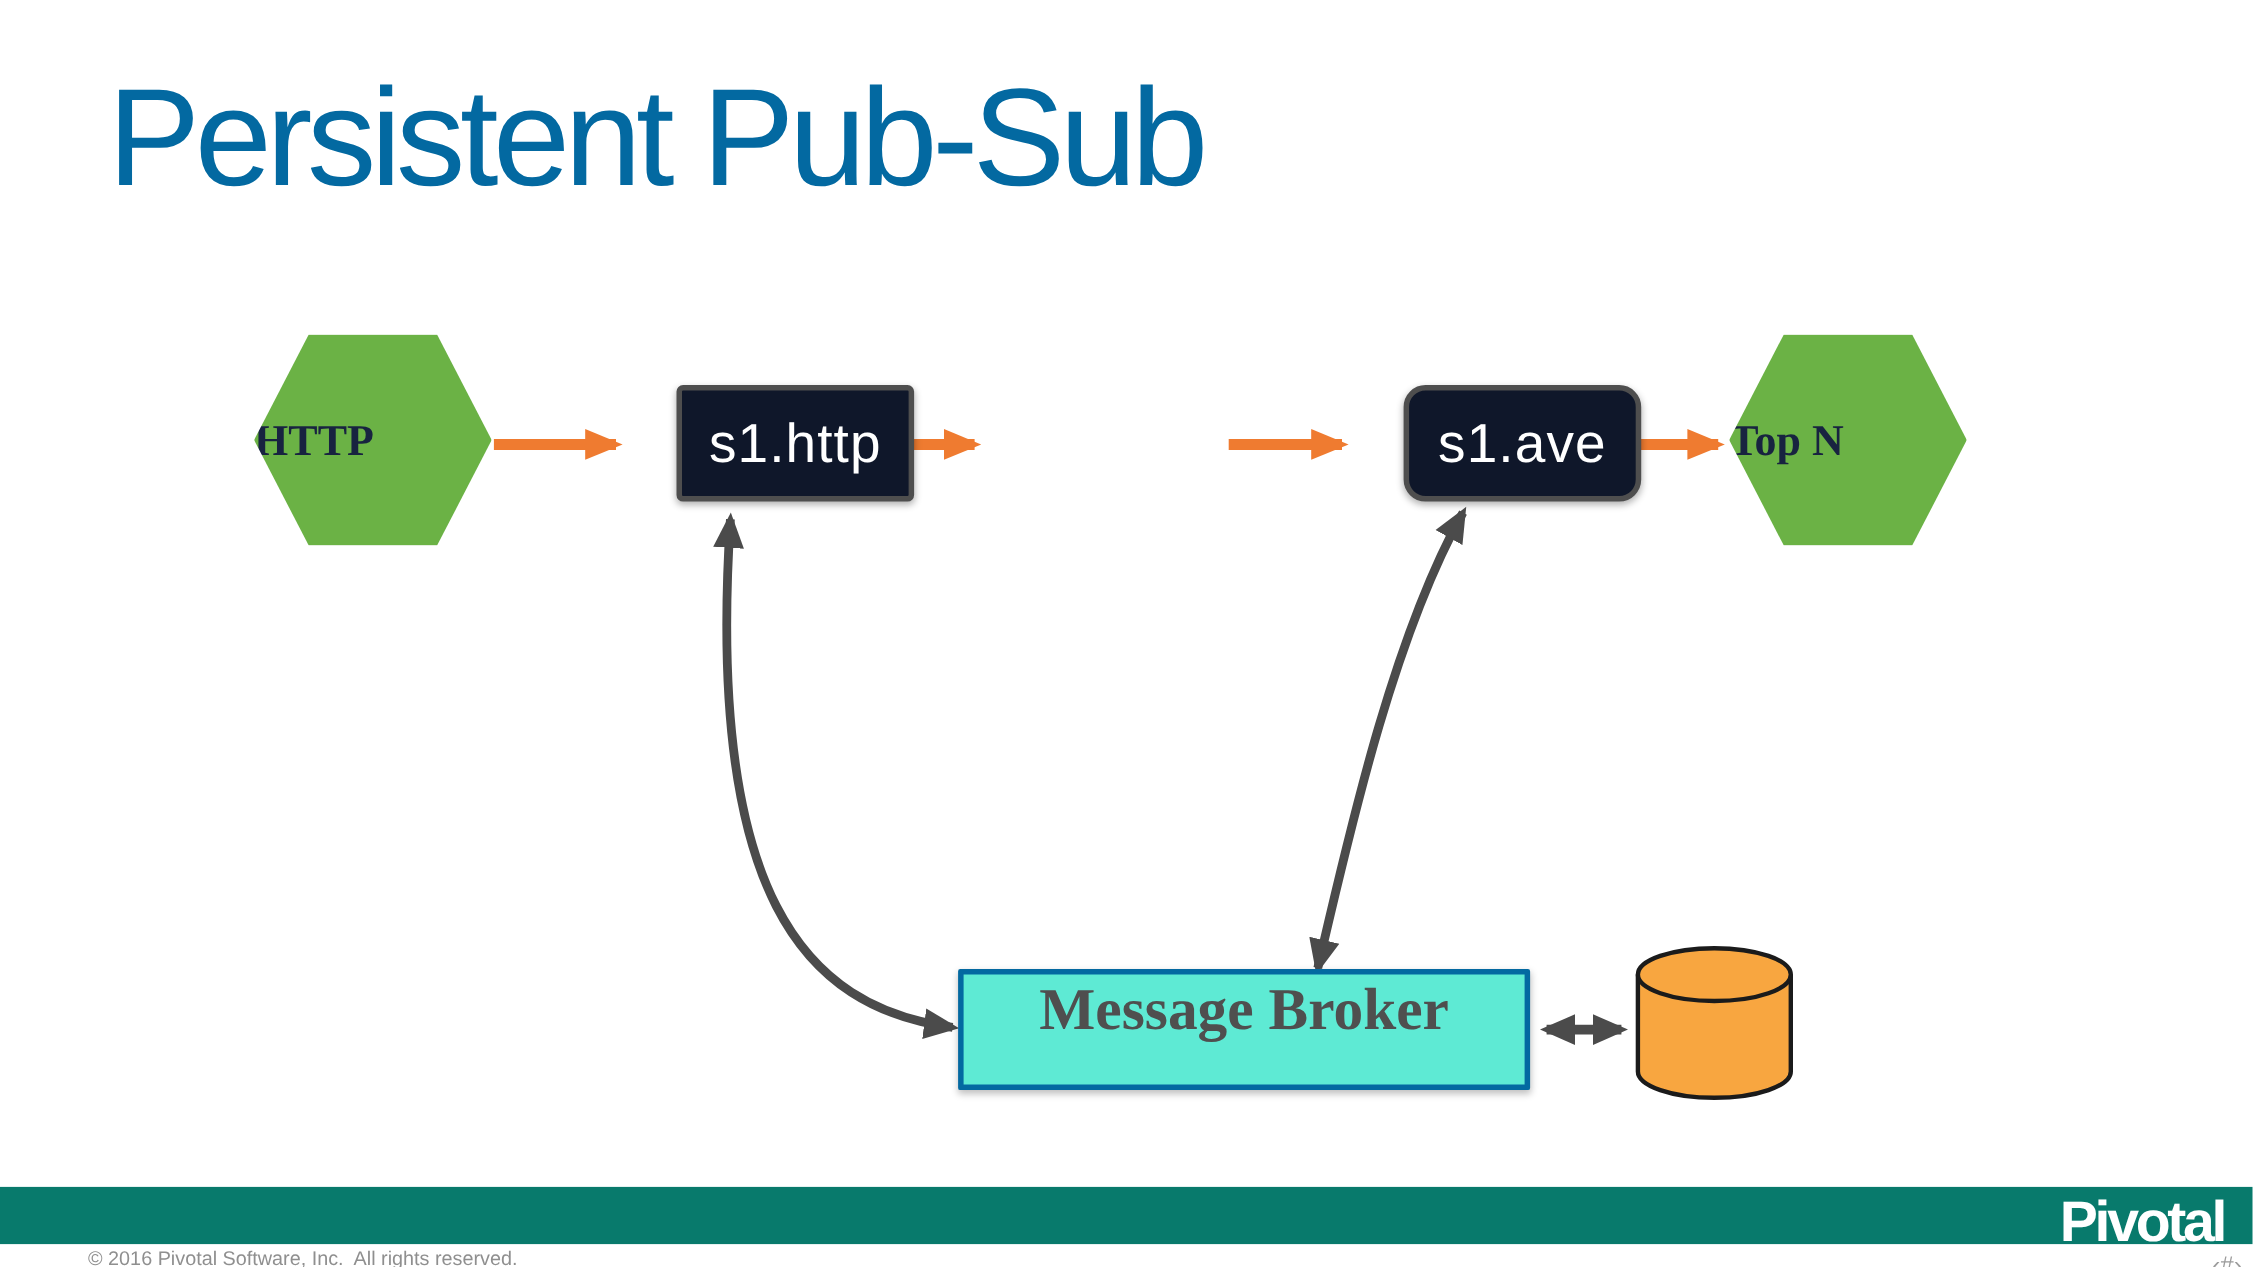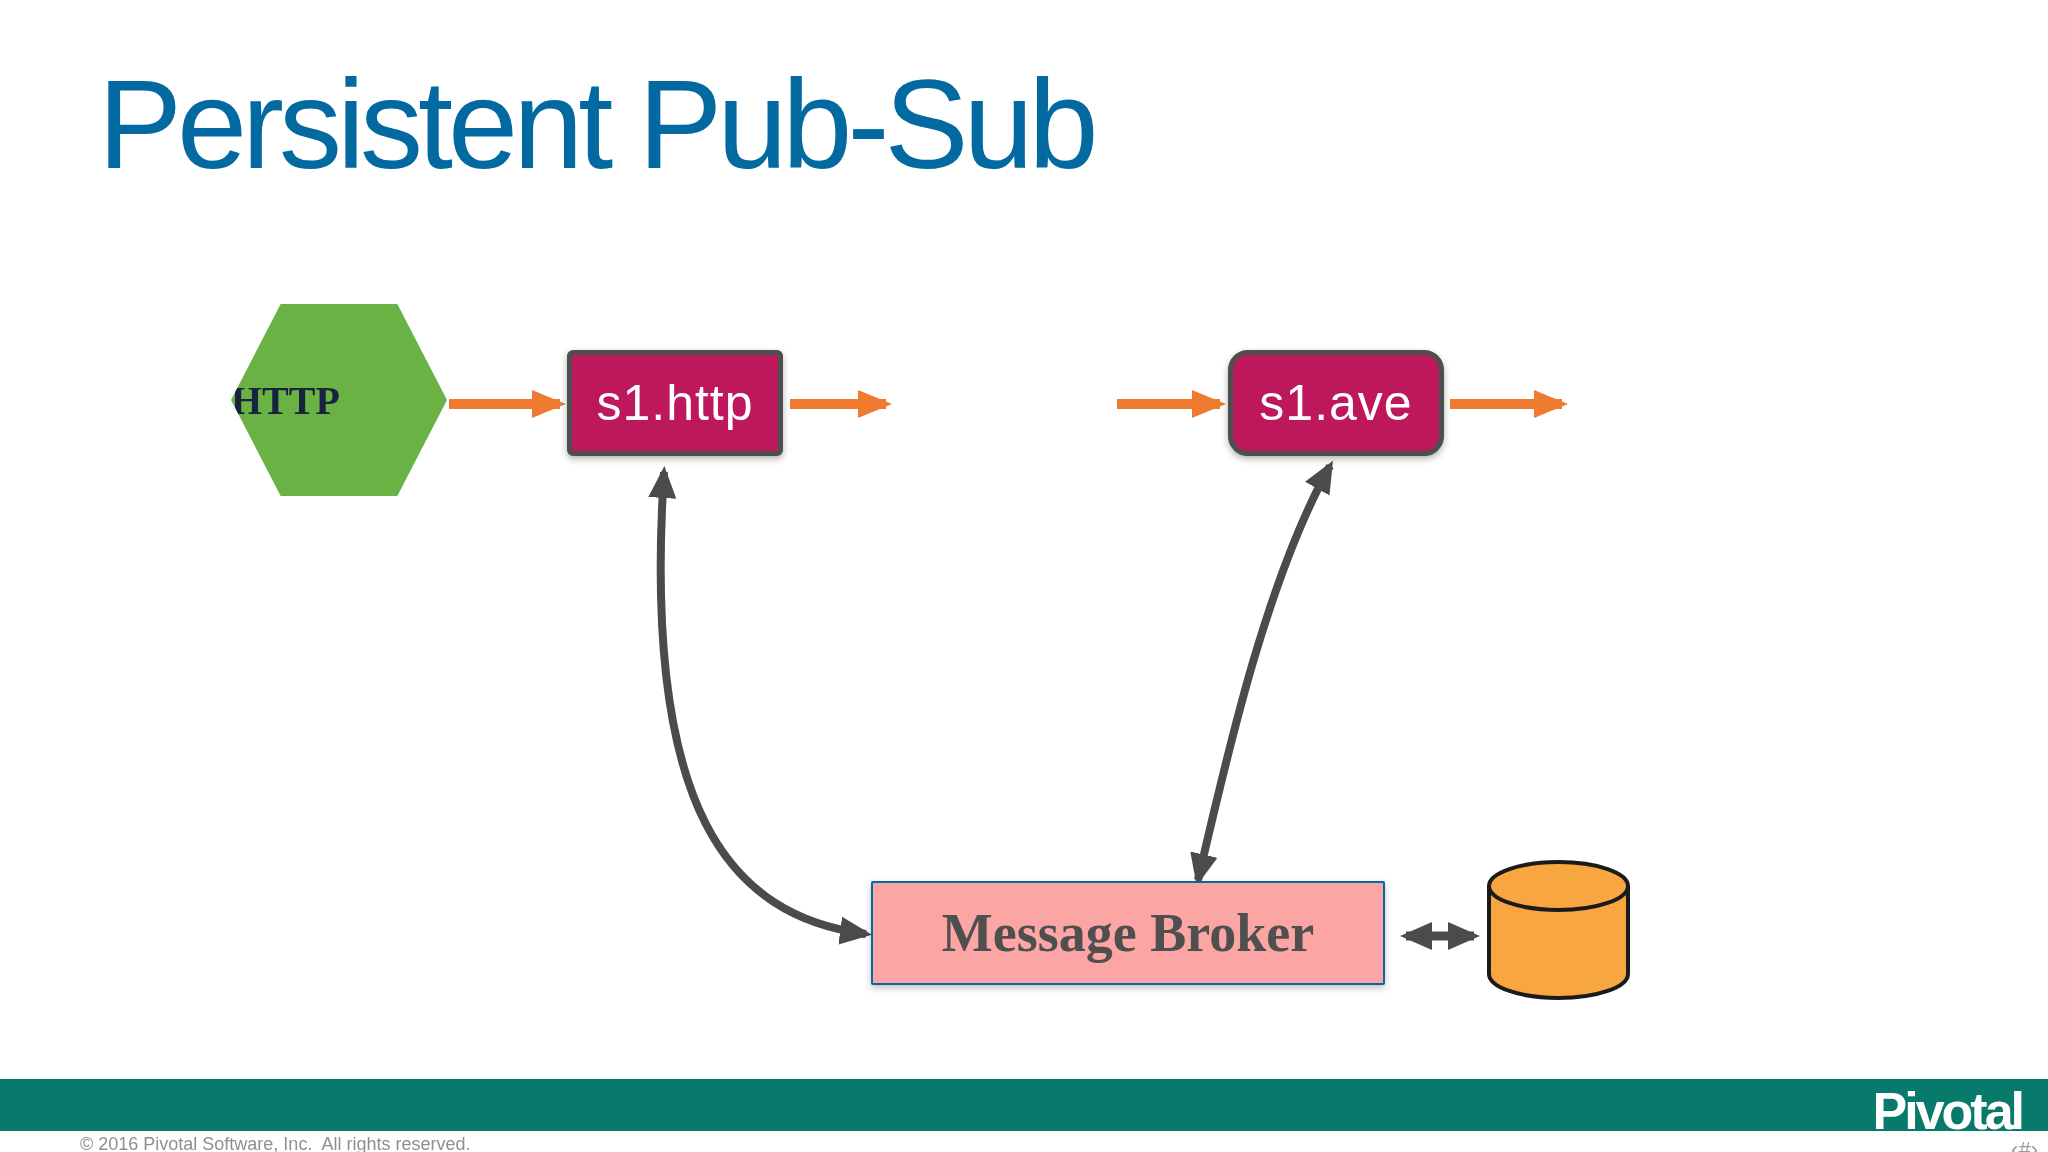--- a/index.html
+++ b/index.html
@@ -29,32 +29,33 @@
   .hex span{
     font-family:"Liberation Serif",serif;font-weight:700;
     font-size:40px;color:#182340;white-space:nowrap;
   }
   .hex-http{left:231px;top:304px;}
   .hex-average{left:897px;top:304px;}
   .hex-topn{left:1572px;top:304px;}
   
   .proc{
     position:absolute;width:206px;height:96px;
-    background:#be185d;border:5px solid #4E4E4E;border-radius:6px;
+    background:#0f172a;border:5px solid #4E4E4E;border-radius:6px;
     display:flex;align-items:center;justify-content:center;
     box-shadow:0 3px 7px rgba(0,0,0,0.30);
+    margin-left:48px;
   }
   .proc span{font-size:50px;color:#FFFFFF;letter-spacing:1px;white-space:nowrap;}
   .proc-s1http{left:567px;top:350px;}
   .proc-s1ave{left:1228px;top:350px;border-radius:20px;}
   
   .broker{
     position:absolute;left:871px;top:881px;width:510px;height:100px;
-    background:#fca5a5;border:2px solid #0369a1;border-radius:2px;
-    display:flex;align-items:center;justify-content:center;
+    background:#5eead4;border:5px solid #0369a1;border-radius:2px;
+    display:flex;align-items:flex-start;justify-content:center;
     box-shadow:0 3px 7px rgba(0,0,0,0.25);
   }
   .broker span{
     font-family:"Liberation Serif",serif;font-weight:700;
     font-size:54px;color:#4F4F4F;white-space:nowrap;
   }
   
   .footer-bar{
     position:absolute;left:0;top:1079px;width:2048px;height:52px;
     background:#087A6C;
@@ -105,20 +106,23 @@
 
     <g>
       <path d="M1489,886 V974 A69.5,24 0 0 0 1628,974 V886" fill="#F8A640" stroke="#1B1B1B" stroke-width="4"></path>
       <ellipse cx="1558.5" cy="886" rx="69.5" ry="24" fill="#F8A640" stroke="#1B1B1B" stroke-width="4"></ellipse>
     </g>
   </svg>
 
   <div class="hex hex-http">
     <span>HTTP</span>
   </div>
+  <div class="hex hex-topn">
+    <span>Top N</span>
+  </div>
 
   <div class="proc proc-s1http">
     <span>s1.http</span>
   </div>
   <div class="proc proc-s1ave">
     <span>s1.ave</span>
   </div>
 
   <div class="broker">
     <span>Message Broker</span>

